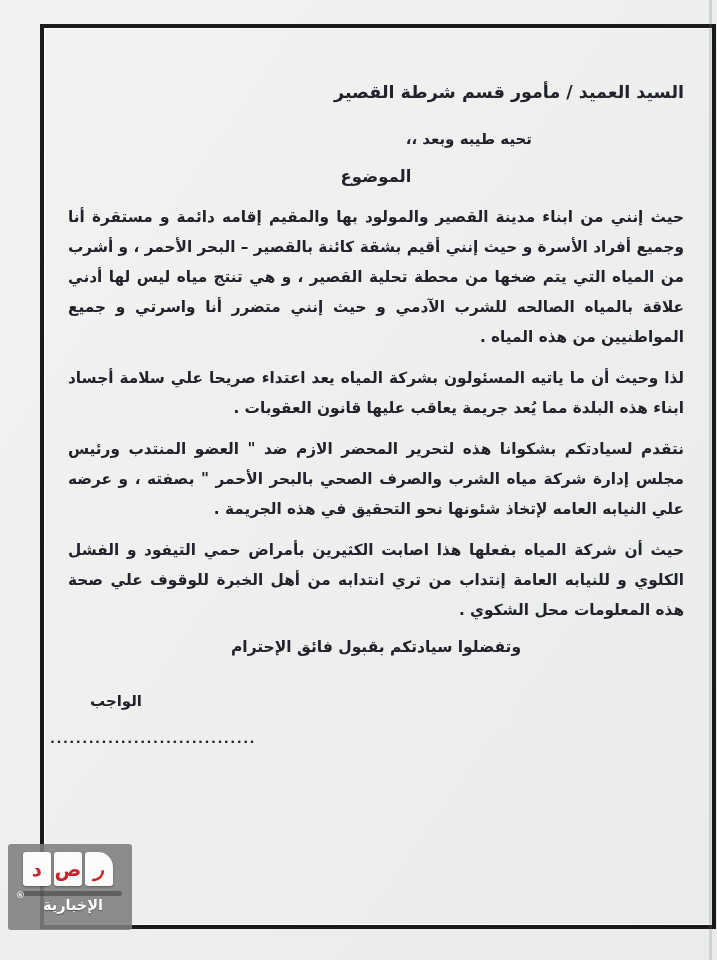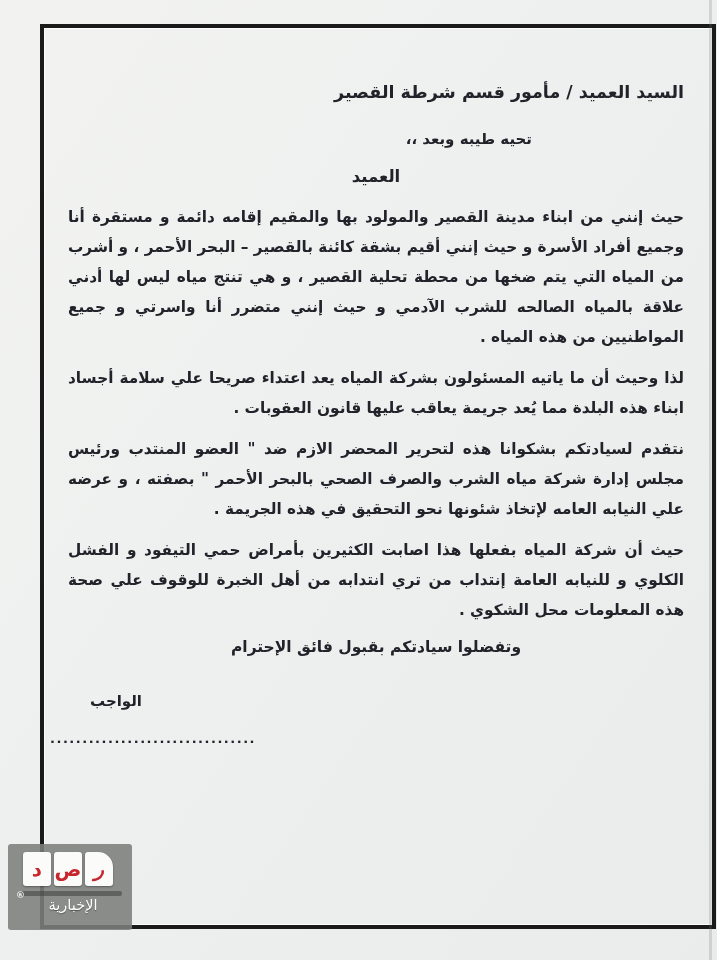--- a/index.html
+++ b/index.html
@@ -71,39 +71,39 @@
   .reg {
     position:absolute; left:8px; top:46px;
     color:#f2f2f2; font-size:9px; font-weight:bold;
   }
   .band {
     margin:5px 10px 0 13px; height:5px;
     background:rgba(62,64,62,0.55); border-radius:2px;
   }
   .brand {
     direction:rtl; text-align:center;
-    color:#ffffff; font-size:14.5px; font-weight:normal;
+    color:#ffffff; font-size:14.5px; font-weight:bold;
     margin-top:1px; padding-left:6px;
     text-shadow:0 1px 1px rgba(0,0,0,0.4);
   }
 </style>
 </head>
 <body>
 
 <div class="page">
 
   <div class="frame">
     <div class="content">
 
       <div class="title">السيد العميد / مأمور قسم شرطة القصير</div>
 
       <div class="greeting">تحيه طيبه وبعد ،،</div>
 
 
-      <div class="subject">العميد</div>
+      <div class="subject">الموضوع</div>
 
       <p class="para">حيث إنني من ابناء مدينة القصير والمولود بها والمقيم إقامه دائمة و مستقرة أنا وجميع أفراد الأسرة و حيث إنني أقيم بشقة كائنة بالقصير – البحر الأحمر ، و أشرب من المياه التي يتم ضخها من محطة تحلية القصير ، و هي تنتج مياه ليس لها أدني علاقة بالمياه الصالحه للشرب الآدمي و حيث إنني متضرر أنا واسرتي و جميع المواطنيين من هذه المياه .</p>
 
 
       <p class="para">لذا وحيث أن ما ياتيه المسئولون بشركة المياه يعد اعتداء صريحا علي سلامة أجساد ابناء هذه البلدة مما يُعد جريمة يعاقب عليها قانون العقوبات .</p>
 
       <p class="para">نتقدم لسيادتكم بشكوانا هذه لتحرير المحضر الازم ضد " العضو المنتدب ورئيس مجلس إدارة شركة مياه الشرب والصرف الصحي بالبحر الأحمر " بصفته ،  و عرضه علي النيابه العامه لإتخاذ شئونها نحو التحقيق في هذه الجريمة .</p>
 
       <p class="para">حيث أن شركة المياه بفعلها هذا اصابت الكثيرين بأمراض حمي التيفود و الفشل الكلوي و للنيابه العامة إنتداب من تري انتدابه من أهل الخبرة للوقوف علي صحة هذه المعلومات محل الشكوي .</p>
 

